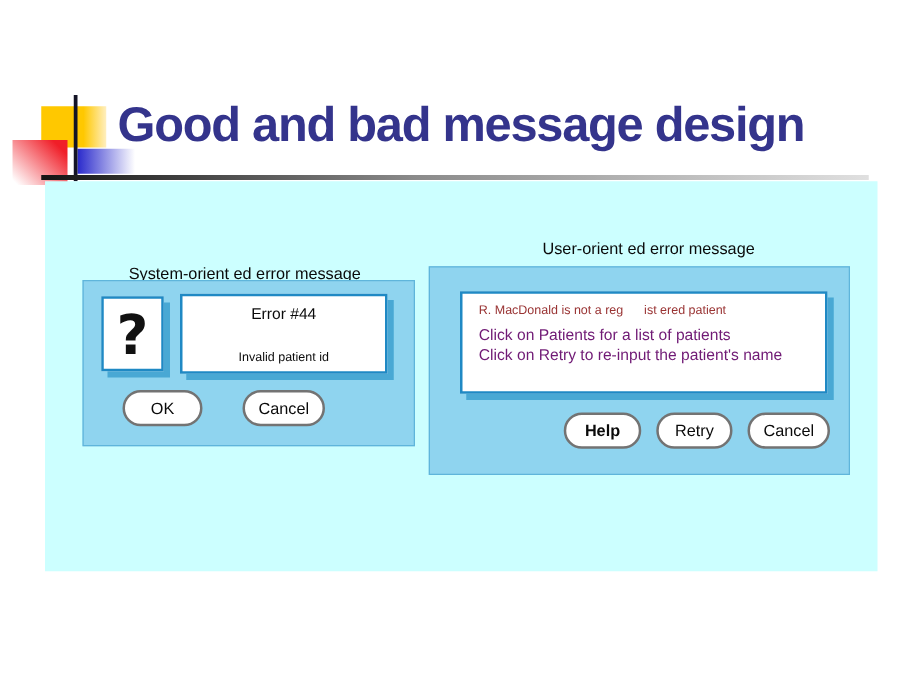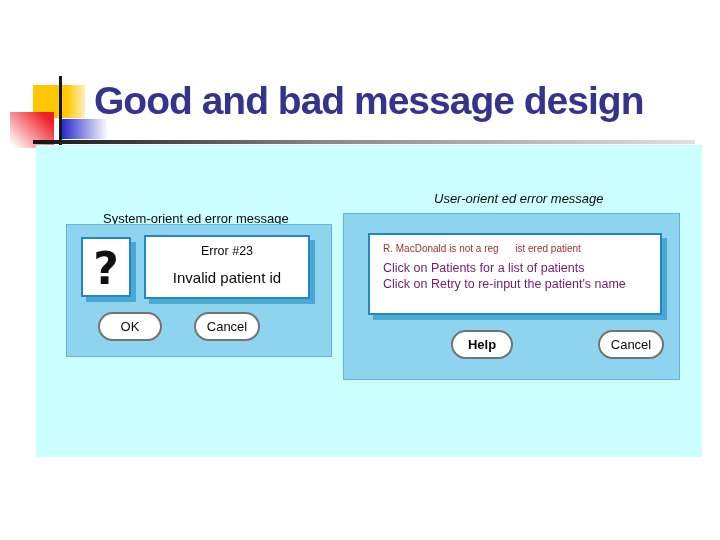--- a/index.html
+++ b/index.html
@@ -21,35 +21,35 @@
   
   .title{
     position:absolute;left:94px;top:79px;width:620px;
     font-size:39px;font-weight:600;letter-spacing:-1px;color:#34348C;
     white-space:nowrap;
   }
   
   .panel{position:absolute;left:36px;top:145px;width:666px;height:312px;background:#CCFFFF;}
   .caption{position:absolute;font-size:13px;color:#0a0a0a;white-space:nowrap;}
   .caption-left{left:103px;top:199px;margin-top:12px;}
-  .caption-right{left:434px;top:191px;font-style:italic;}
+  .caption-right{left:434px;top:191px;}
   
   .dialog{position:absolute;background:#8FD4EF;border:1px solid #5FB5DB;}
   .dialog-left{left:66px;top:224px;width:264px;height:131px;}
   .dialog-right{left:343px;top:213px;width:335px;height:165px;}
   .whitebox{
     position:absolute;background:#ffffff;border:2px solid #1F89C4;
     box-shadow:5px 5px 0 #49A8D4;box-sizing:border-box;
   }
   .qbox{left:14px;top:12px;width:50px;height:60px;
     display:flex;align-items:center;justify-content:center;}
   .qmark{font-size:44px;font-weight:bold;color:#111;font-family:"DejaVu Sans",sans-serif;line-height:1;padding-top:4px;}
   .errbox{left:77px;top:10px;width:166px;height:64px;text-align:center;padding-top:7px;}
   .err-title{font-size:12.5px;color:#0a0a0a;}
-  .err-body{font-size:15px;color:#0a0a0a;margin-top:11px;}
+  .err-body{font-size:10px;color:#0a0a0a;margin-top:23px;}
   .msgbox{left:24px;top:19px;width:294px;height:82px;padding:8px 0 0 13px;text-align:left;}
   .msg-line1{font-size:10px;color:#993333;white-space:pre;margin-bottom:6px;}
   .msg-line{font-size:12.5px;color:#701a75;line-height:16px;white-space:nowrap;}
   
   .pill{
     position:absolute;height:29px;background:#ffffff;border:2px solid #737373;
     border-radius:16px;display:flex;align-items:center;justify-content:center;
     font-size:13px;color:#0a0a0a;box-sizing:border-box;cursor:default;
   }
   .btn-ok{left:31px;top:87px;width:64px;}
@@ -75,30 +75,31 @@
   <div class="panel"></div>
 
   <div class="caption caption-left">System-orient ed error message</div>
   <div class="caption caption-right">User-orient ed error message</div>
 
   <div class="dialog dialog-left">
     <div class="whitebox qbox">
       <span class="qmark">?</span>
     </div>
     <div class="whitebox errbox">
-      <div class="err-title">Error #23</div>
+      <div class="err-title">Error #44</div>
       <div class="err-body">Invalid patient id</div>
     </div>
     <div class="pill btn-ok">OK</div>
     <div class="pill btn-cancel-l">Cancel</div>
   </div>
 
   <div class="dialog dialog-right">
     <div class="whitebox msgbox">
       <div class="msg-line1">R. MacDonald is not a reg      ist ered patient</div>
       <div class="msg-line">Click on Patients for a list of patients</div>
       <div class="msg-line">Click on Retry to re-input the patient's name</div>
     </div>
     <div class="pill btn-help">Help</div>
+    <div class="pill btn-retry">Retry</div>
     <div class="pill btn-cancel-r">Cancel</div>
   </div>
 
 </div>
 
 </body></html>

